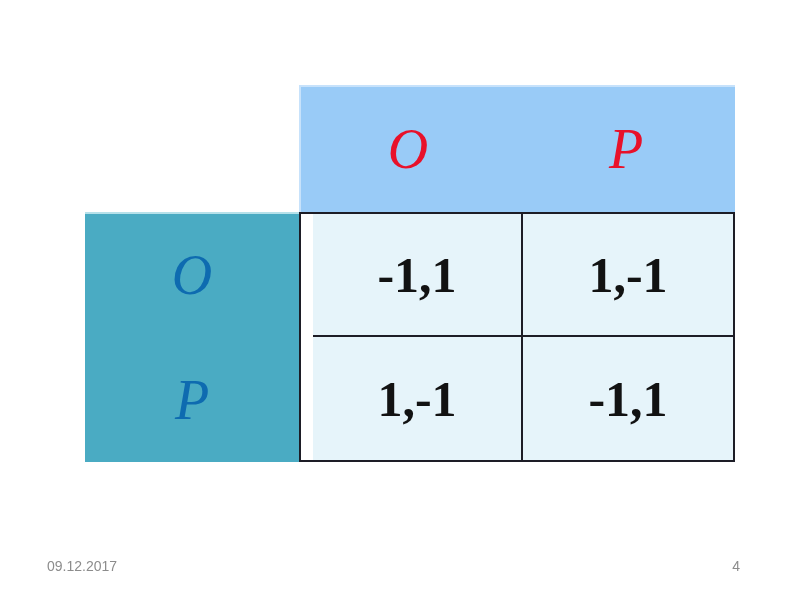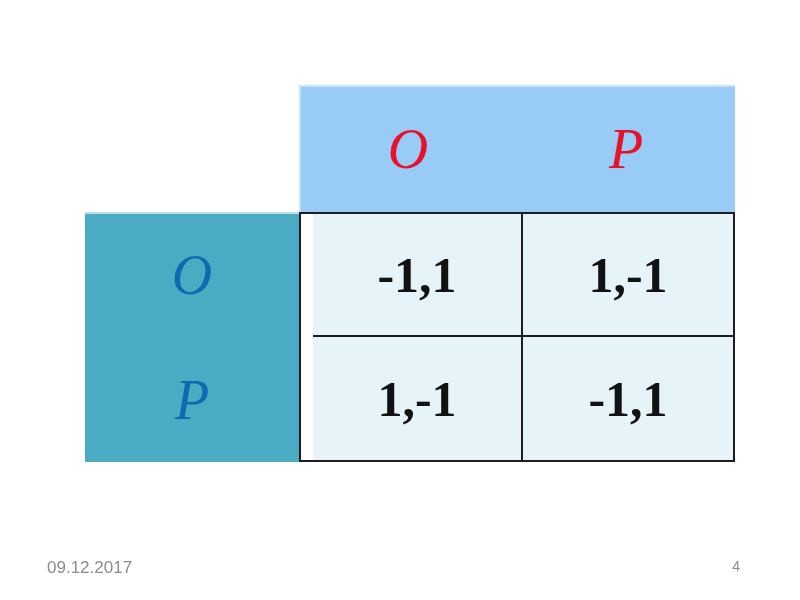--- a/index.html
+++ b/index.html
@@ -88,21 +88,21 @@
   }
   .cell.br { border-right: 2px solid #1d1d26; }
   .cell.bb { border-bottom: 2px solid #1d1d26; }
 
   
   .footer-date {
     position: absolute;
     left: 47px;
     top: 558px;
     font-family: "Liberation Sans", sans-serif;
-    font-size: 17px;
+    font-size: 14px;
     color: #8c8c8c;
   }
   .footer-page {
     position: absolute;
     right: 60px;
     top: 558px;
     font-family: "Liberation Sans", sans-serif;
     font-size: 14px;
     color: #8c8c8c;
   }

